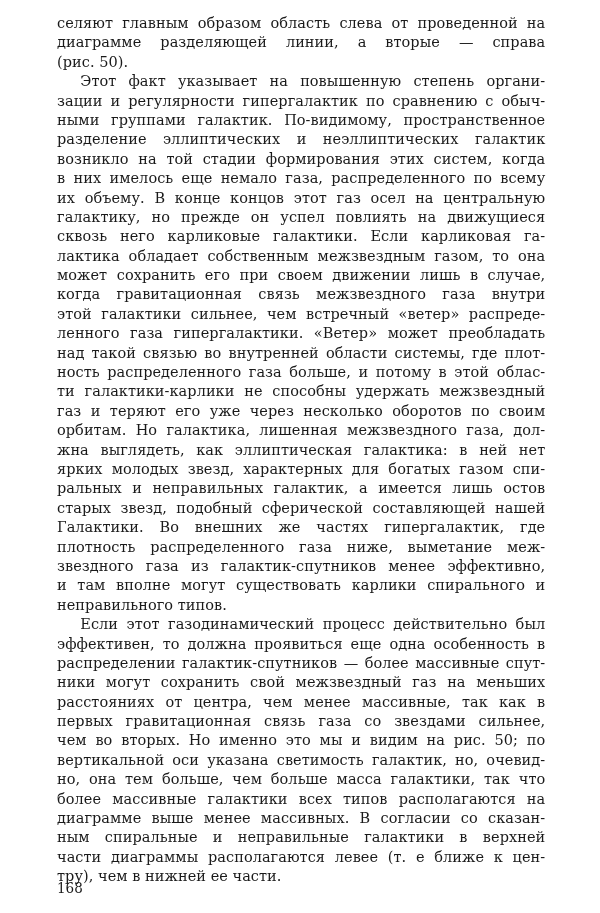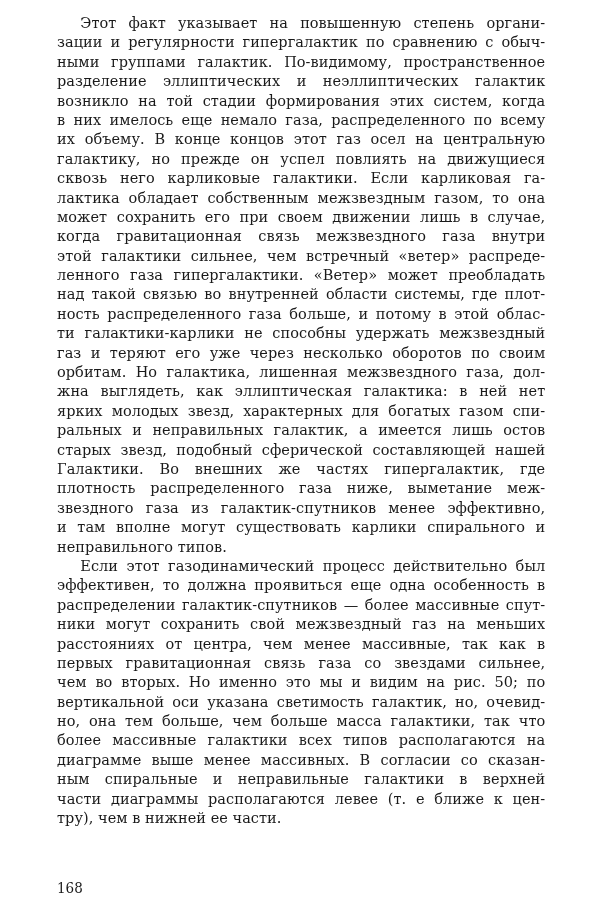--- a/index.html
+++ b/index.html
@@ -49,20 +49,25 @@
     line-height: 18px;
     transform: scaleX(0.93);
     transform-origin: left center;
   }
 </style>
 </head>
 <body>
 
 <div class="page">
 
+  <div>
+    <span class="line">селяют главным образом область слева от проведенной на</span>
+    <span class="line">диаграмме разделяющей линии, а вторые — справа</span>
+    <span class="line last">(рис. 50).</span>
+  </div>
 
   <div>
     <span class="line indent">Этот факт указывает на повышенную степень органи-</span>
     <span class="line">зации и регулярности гипергалактик по сравнению с обыч-</span>
     <span class="line">ными группами галактик. По-видимому, пространственное</span>
     <span class="line">разделение эллиптических и неэллиптических галактик</span>
     <span class="line">возникло на той стадии формирования этих систем, когда</span>
     <span class="line">в них имелось еще немало газа, распределенного по всему</span>
     <span class="line">их объему. В конце концов этот газ осел на центральную</span>
     <span class="line">галактику, но прежде он успел повлиять на движущиеся</span>

